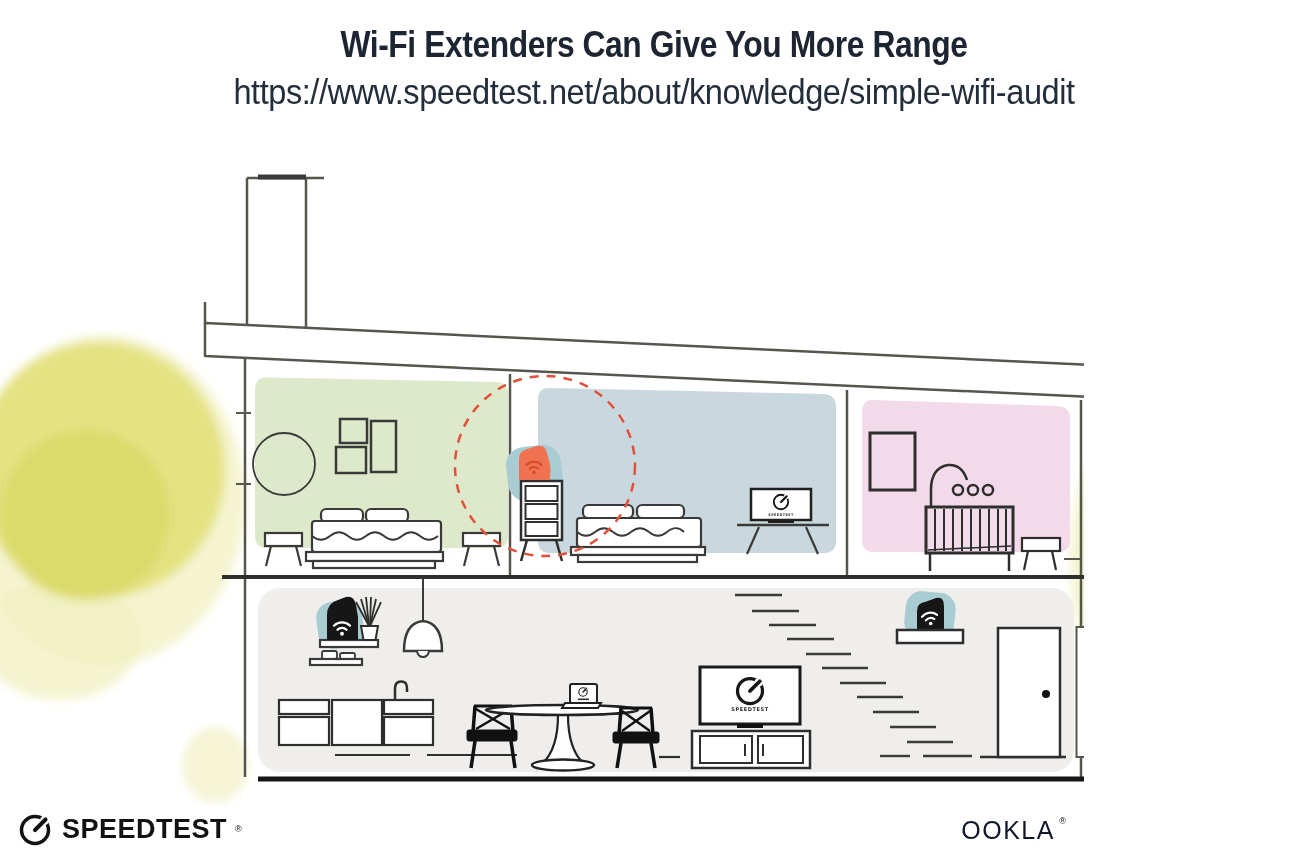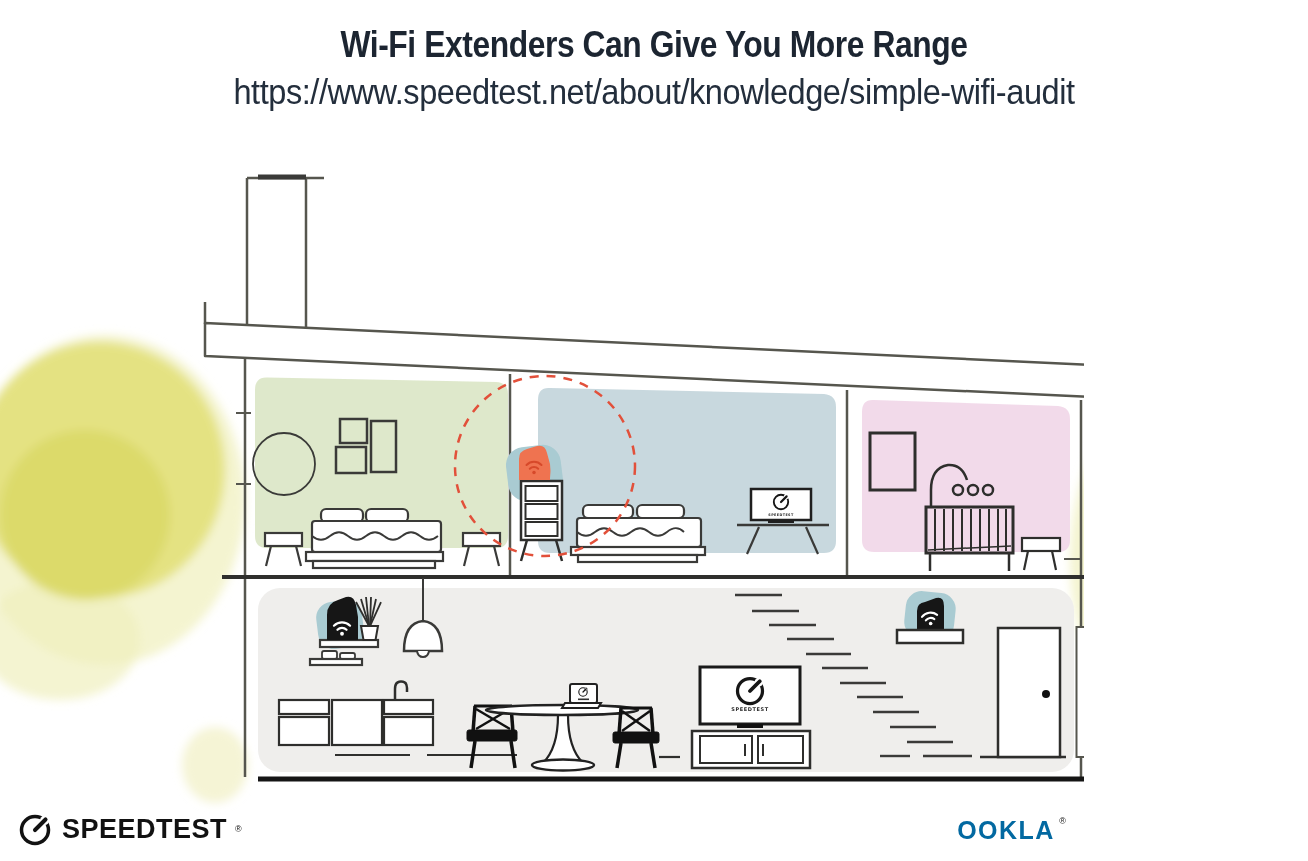--- a/index.html
+++ b/index.html
@@ -10,21 +10,21 @@
          font-size:37px;font-weight:700;letter-spacing:-0.5px;color:#1c2531;
          transform:scaleX(0.86);transform-origin:center;}
   .subtitle{position:absolute;top:72px;left:0;width:1308px;
          font-size:35px;font-weight:400;letter-spacing:-0.5px;color:#232e3c;
          transform:scaleX(0.93);transform-origin:center;}
   svg.scene{position:absolute;left:0;top:0;}
   .footer-left{position:absolute;left:18px;bottom:14px;display:flex;align-items:center;gap:8px;}
   .st-word{font-size:27px;font-weight:800;letter-spacing:0.5px;color:#121212;}
   .reg{font-size:9px;vertical-align:top;color:#121212;}
   .footer-right{position:absolute;right:18px;bottom:16px;}
-  .ookla-word{font-size:25px;font-weight:700;letter-spacing:1.5px;color:#0369a1;}
+  .ookla-word{font-size:25px;font-weight:400;letter-spacing:1.5px;color:#0f172a;}
 </style>
 </head>
 <body>
 
 <div class="page">
 
   <div class="header">
     <h1 class="title">Wi-Fi Extenders Can Give You More Range</h1>
     <div class="subtitle">https://www.speedtest.net/about/knowledge/simple-wifi-audit</div>
   </div>

